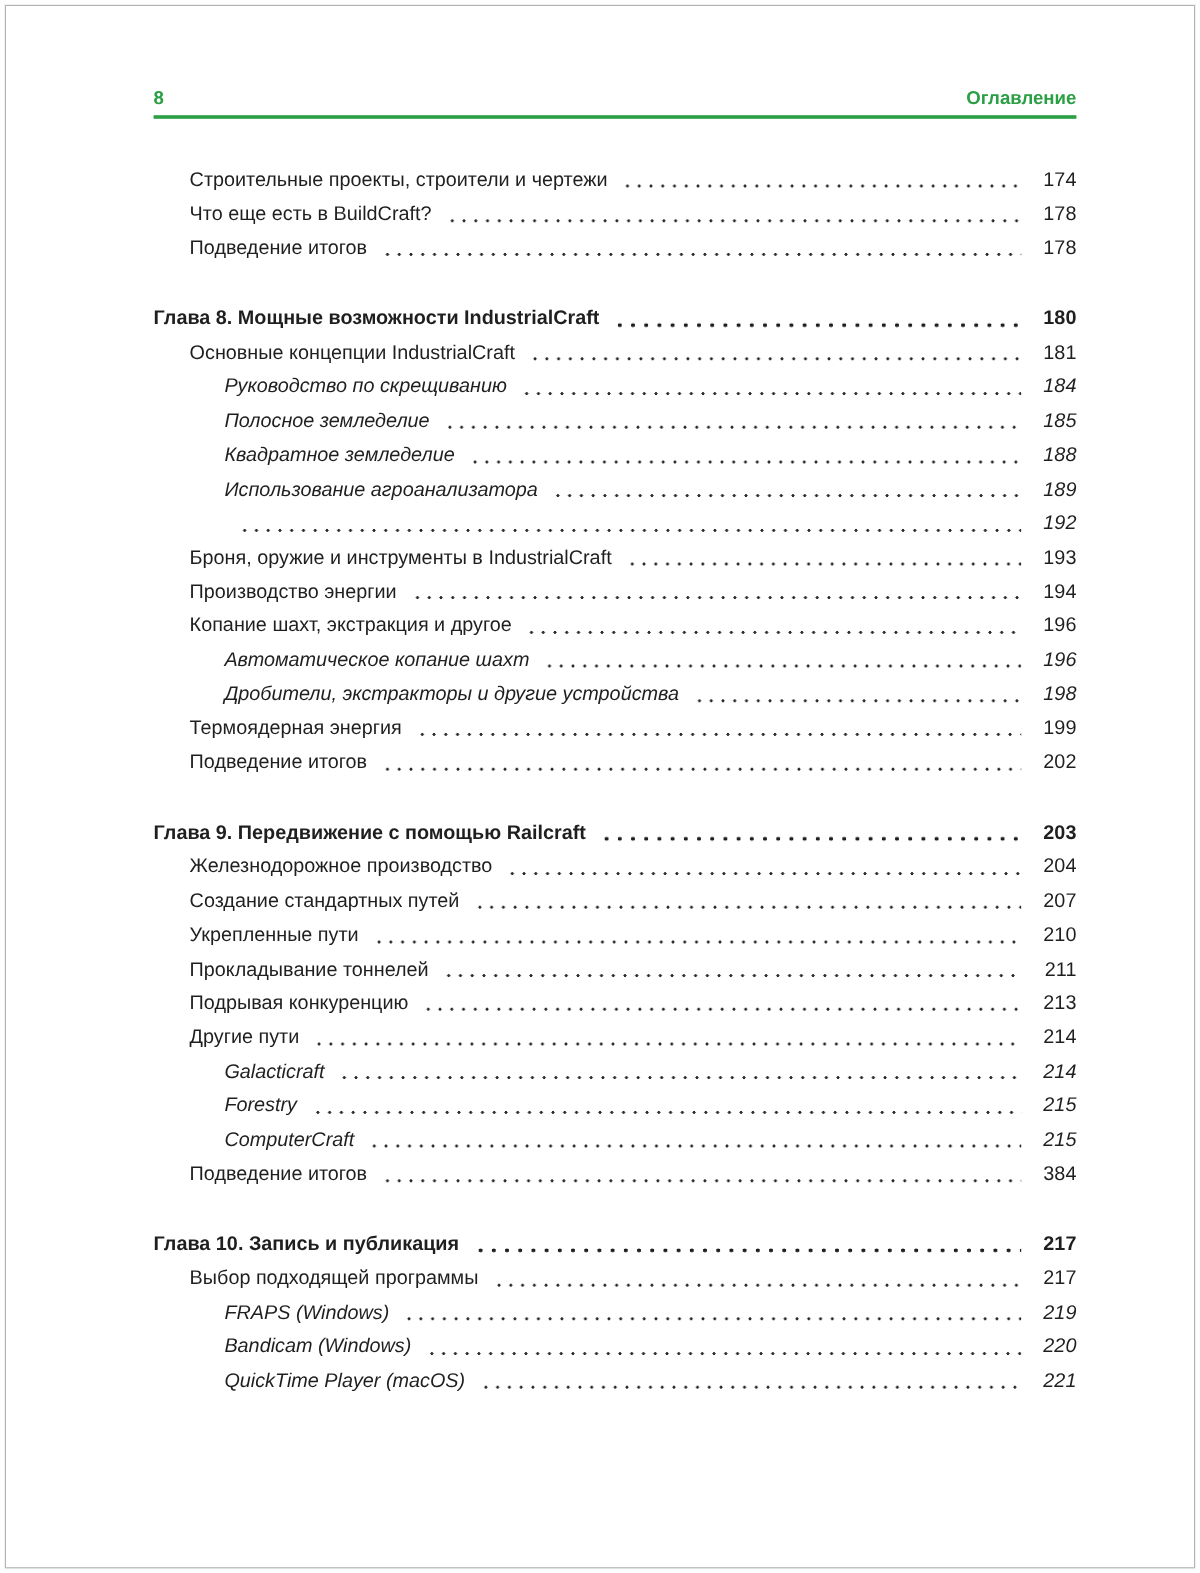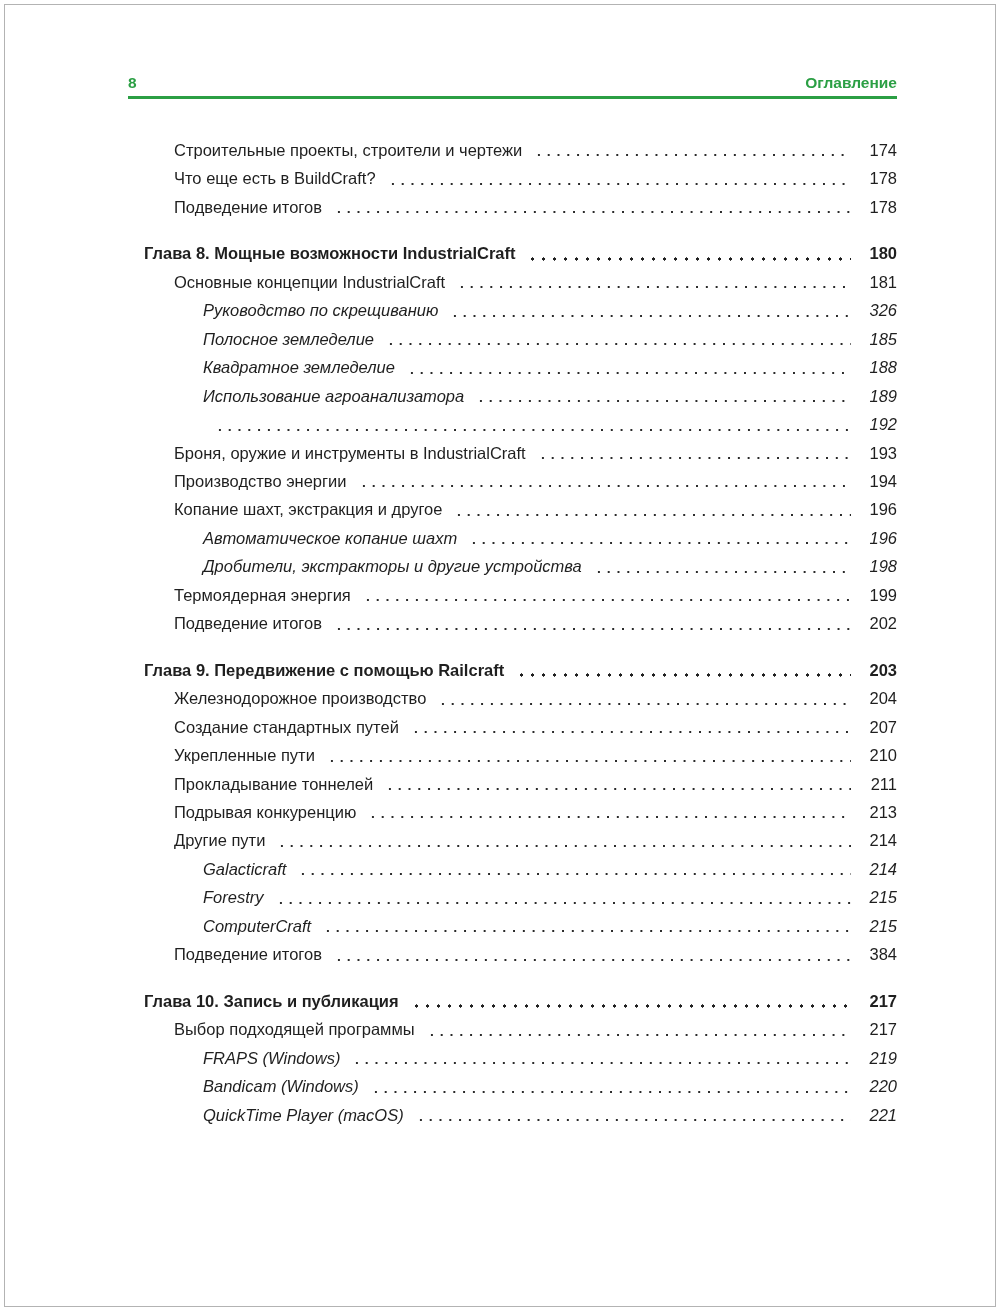--- a/index.html
+++ b/index.html
@@ -37,34 +37,34 @@
   .head-rule {
     position: absolute;
     left: 128px;
     right: 103px;
     top: 96px;
     height: 2.5px;
     background: #2b9f44;
   }
   .toc {
     position: absolute;
-    left: 144px;
+    left: 128px;
     right: 103px;
     top: 136px;
   }
   .row {
     display: flex;
     align-items: baseline;
     line-height: 28.45px;
     font-size: 16.5px;
     white-space: nowrap;
   }
   .row.lvl0 {
     font-weight: bold;
-    margin-top: 18px;
+    margin-top: 30px;
   }
   .row.lvl1 { padding-left: 30px; }
   .row.lvl2 { padding-left: 59px; font-style: italic; }
   .title { flex: 0 0 auto; }
   .leader {
     flex: 1 1 auto;
     align-self: flex-end;
     height: 4px;
     margin: 0 14px 7px 10px;
     background-image: radial-gradient(circle, #2a2a2a 1.15px, rgba(0,0,0,0) 1.45px);
@@ -123,21 +123,21 @@
   <div class="row lvl1">
     <span class="title">Основные концепции IndustrialCraft</span>
     <span class="leader"></span>
     <span class="pagenum">181</span>
   </div>
 
 
   <div class="row lvl2">
     <span class="title">Руководство по скрещиванию</span>
     <span class="leader"></span>
-    <span class="pagenum">326</span>
+    <span class="pagenum">184</span>
   </div>
 
   <div class="row lvl2">
     <span class="title">Полосное земледелие</span>
     <span class="leader"></span>
     <span class="pagenum">185</span>
   </div>
 
   <div class="row lvl2">
     <span class="title">Квадратное земледелие</span>

